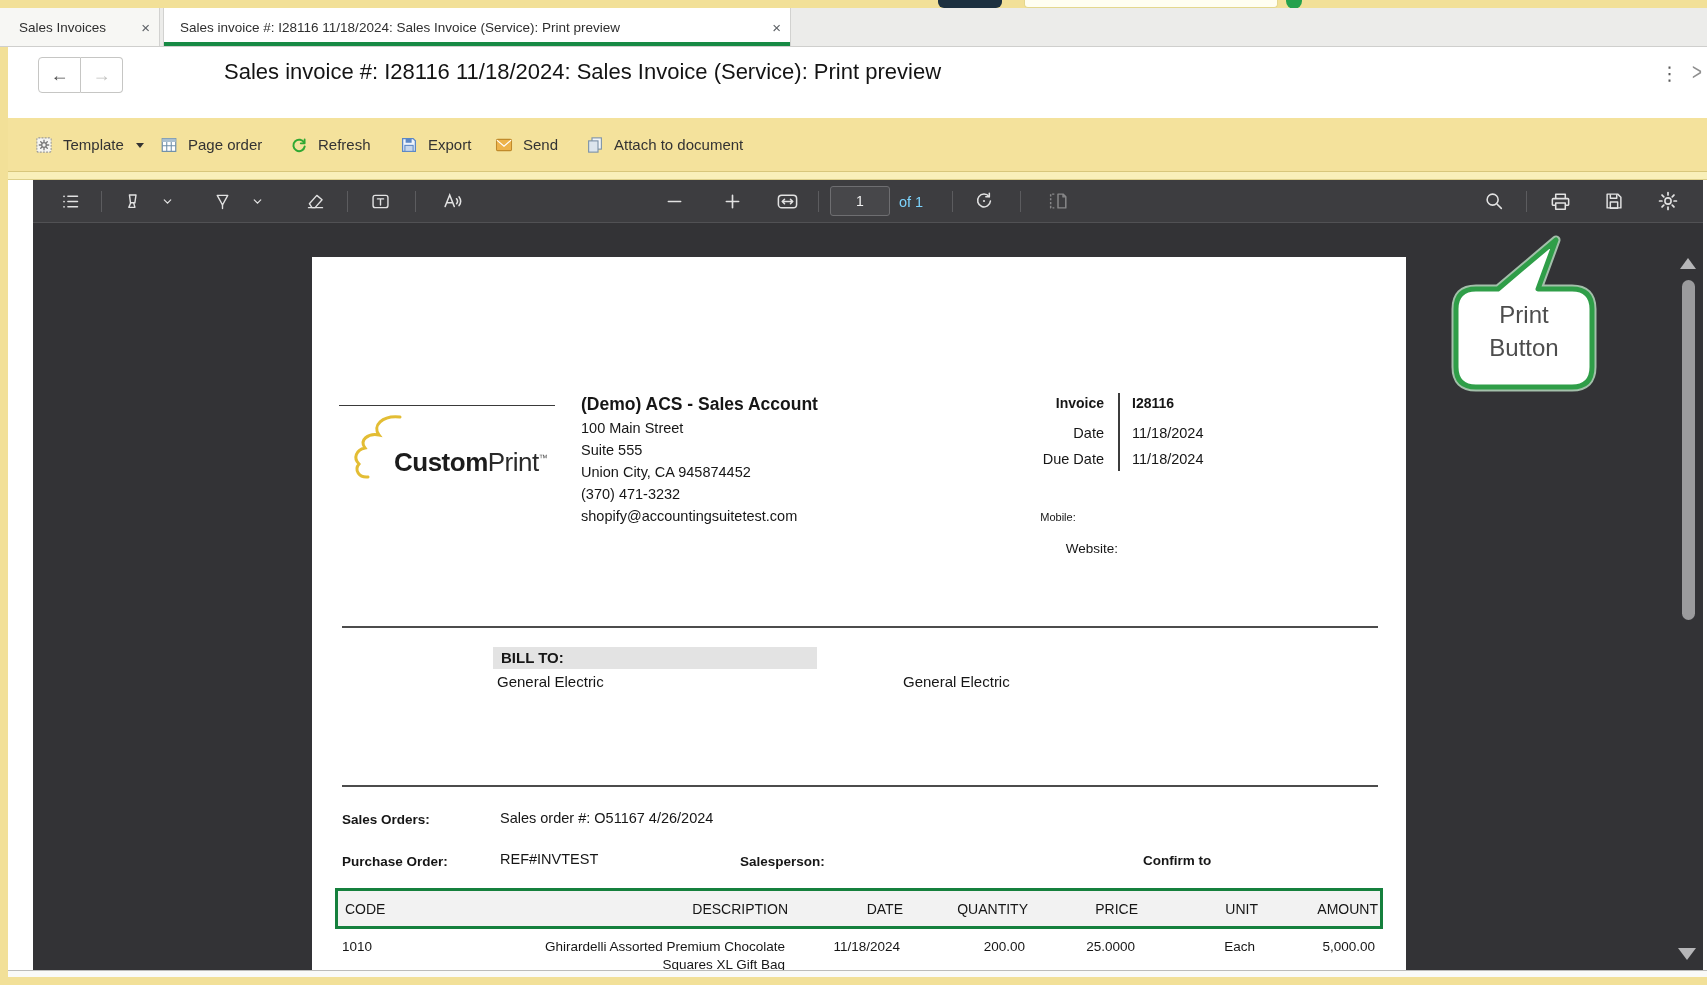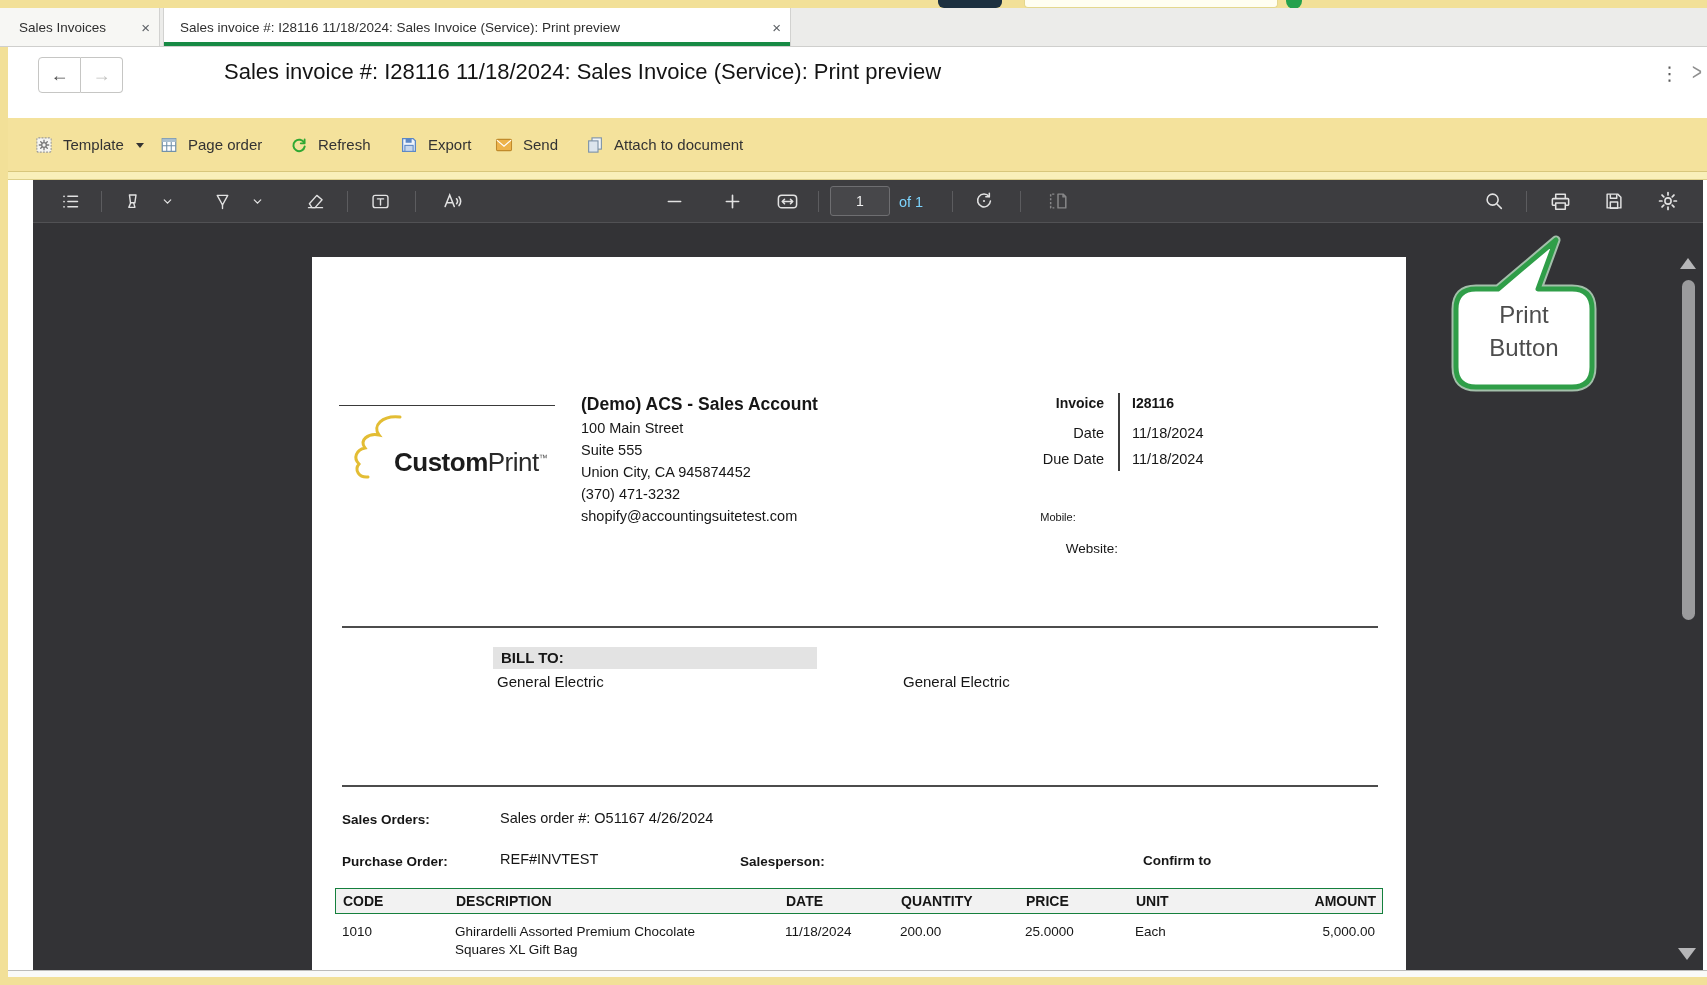--- a/index.html
+++ b/index.html
@@ -67,24 +67,24 @@
   .meta-label-b,.meta-val-b{font-size:14px;font-weight:bold}
   .meta-val{font-size:14.5px}
   .vrule{position:absolute;width:1.5px;background:#3c3c3c}
   .band{position:absolute;height:22px;background:#e3e3e3}
   .band span{font-size:15px;font-weight:bold;line-height:22px;padding-left:4px}
   .ge{font-size:15px}
   .lab-sm{font-size:13.5px;font-weight:bold}
   .val-sm{font-size:14.5px}
   .inv-table{position:absolute;left:23px;top:631px;width:1048px;font-size:13.5px}
   .tr{display:grid;grid-template-columns:120px 330px 115px 125px 110px 120px 128px}
-  .thead{background:#f2f2f2;border:1px solid #15803d;height:26px;align-items:center;font-weight:bold;font-size:14px;box-sizing:border-box}
+  .thead{background:#f2f2f2;border:3px solid #15803d;height:41px;align-items:center;font-weight:normal;font-size:14px;box-sizing:border-box}
   .tbody{margin-top:9px;align-items:start;line-height:18px}
   .c0{text-align:left;padding-left:7px}
-  .cc{text-align:left}
+  .cc{text-align:right}
   .c6{text-align:right;padding-right:8px}
   .pre{white-space:pre-line}
 
   
   .brand{position:absolute;left:82px;top:190px;font-size:26px;letter-spacing:-0.5px}
   .brand b{font-weight:bold;color:#1c1c1c}
   .brand span{font-weight:normal;color:#2a2a2a}
   .brand sup{font-size:9px;color:#555}
 
   

